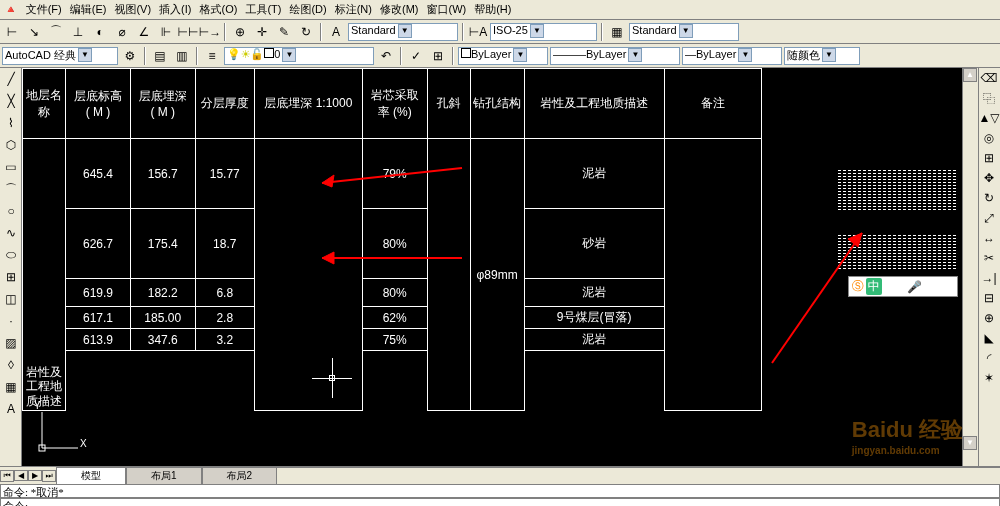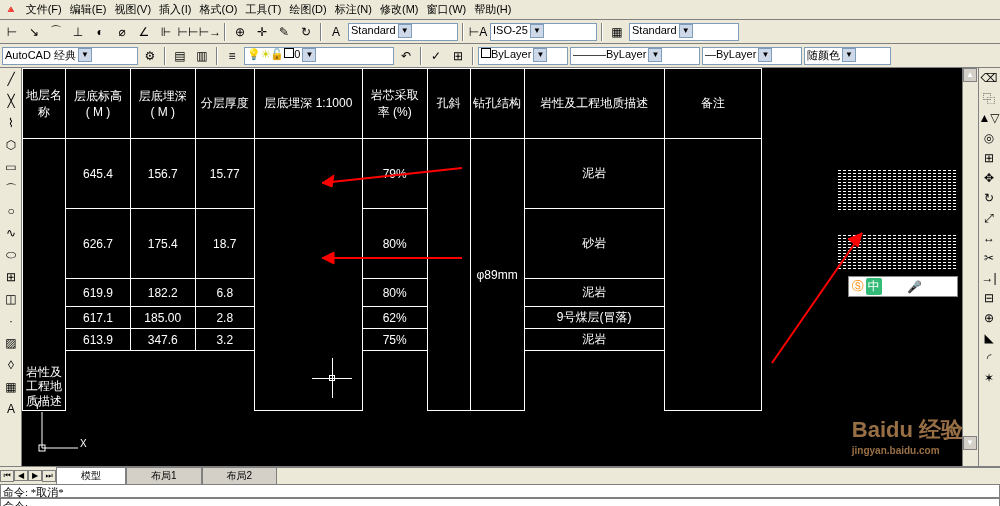--- a/index.html
+++ b/index.html
@@ -23,21 +23,21 @@
 .hatch-block{border:none;margin-bottom:25px}
 .hatch-block .line{height:1px;background:repeating-linear-gradient(90deg,#fff 0,#fff 3px,transparent 3px,transparent 5px);margin:2px 0}
 .arrow{position:absolute;stroke:red;fill:red}
 .tabbar{background:#ece9d8;height:18px;display:flex;align-items:center;border-top:1px solid #808080;font-size:10px}
 .tabbar .tab{padding:1px 24px;border:1px solid #808080;background:#d4d0c8;border-bottom:none}
 .tabbar .btns span{display:inline-block;width:14px;text-align:center;border:1px solid #808080;background:#ece9d8;font-size:8px}
 .cmdline{background:#fff;border:1px solid #808080;height:14px;font-size:11px;padding:0 2px;font-family:SimSun}
 .ucs{position:absolute;left:12px;bottom:8px;color:#fff;font-size:10px}
 .ime{position:absolute;right:20px;top:208px;background:#fff;border:1px solid #888;padding:1px 3px;font-size:11px;display:flex;gap:2px;align-items:center}
 .ime span{font-size:12px}
-.watermark{position:absolute;right:15px;bottom:10px;color:#fdba74;font-size:22px;font-weight:bold;opacity:0.6}
+.watermark{position:absolute;right:15px;bottom:10px;color:#a16207;font-size:22px;font-weight:bold;opacity:0.6}
 .cursor{position:absolute;left:310px;top:310px}
 .cursor::before{content:"";position:absolute;width:40px;height:1px;background:#fff;left:-20px}
 .cursor::after{content:"";position:absolute;width:1px;height:40px;background:#fff;top:-20px}
 .cursor .box{position:absolute;width:6px;height:6px;border:1px solid #fff;left:-3px;top:-3px}
 .scrollbar-v{position:absolute;right:0;top:0;width:16px;height:100%;background:#ece9d8;border-left:1px solid #808080}
 .sb-btn{width:14px;height:14px;background:#d4d0c8;border:1px solid #808080;font-size:8px;text-align:center;line-height:12px}
 .layer-swatch{width:10px;height:10px;border:1px solid #000;display:inline-block;vertical-align:middle}
 </style>
 </head>
 <body>
@@ -87,21 +87,21 @@
     </div>
   <div class="sep"></div>
   <div class="tbtn">▦</div>
   <div class="combo" style="width:110px">
       <span>Standard</span>
       <span class="arr">▼</span>
     </div>
 </div>
 
 <div class="toolbar">
-  <div class="combo" style="width:136px">
+  <div class="combo" style="width:116px">
       <span>AutoCAD 经典</span>
       <span class="arr">▼</span>
     </div>
   <div class="tbtn">⚙</div>
   <div class="sep"></div>
   <div class="tbtn">▤</div>
   <div class="tbtn">▥</div>
   <div class="sep"></div>
   <div class="tbtn">≡</div>
   <div class="combo" style="width:150px">
@@ -117,21 +117,21 @@
   <div class="tbtn">✓</div>
   <div class="tbtn">⊞</div>
   <div class="sep"></div>
   <div class="combo" style="width:90px">
       <span class="layer-swatch" style="background:#fff"></span> 
       <span>ByLayer</span>
       <span class="arr">▼</span>
     </div>
   <div class="combo" style="width:130px">——— <span>ByLayer</span><span class="arr">▼</span></div>
   <div class="combo" style="width:100px">— <span>ByLayer</span><span class="arr">▼</span></div>
-  <div class="combo" style="width:87px">
+  <div class="combo" style="width:76px">
       <span>随颜色</span>
       <span class="arr">▼</span>
     </div>
 </div>
 
 <div class="workspace">
   <div class="ltool">
     <div class="tbtn">╱</div>
     <div class="tbtn">╳</div>
     <div class="tbtn">⌇</div>

